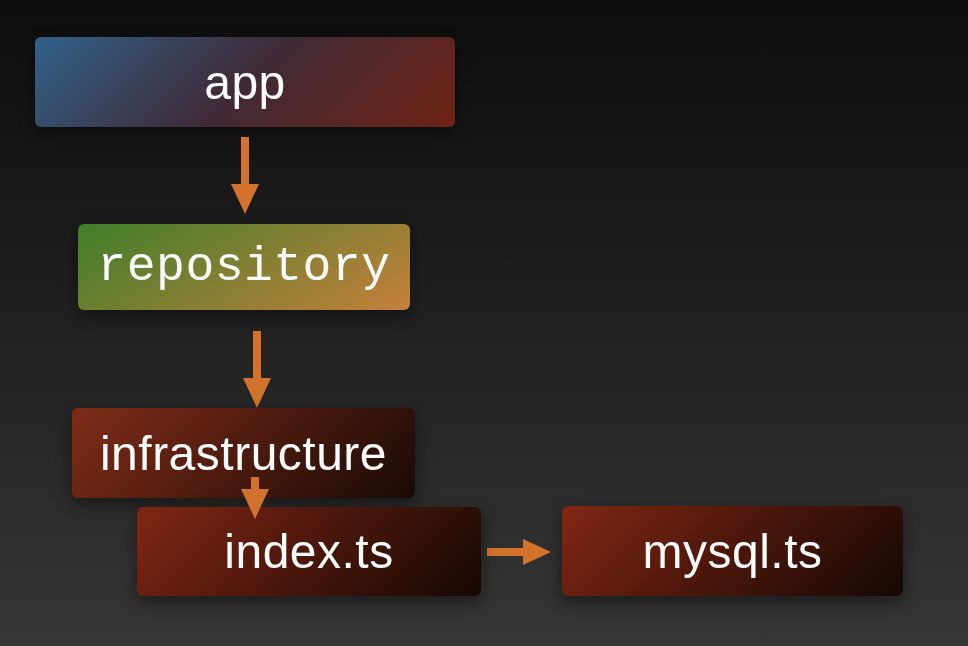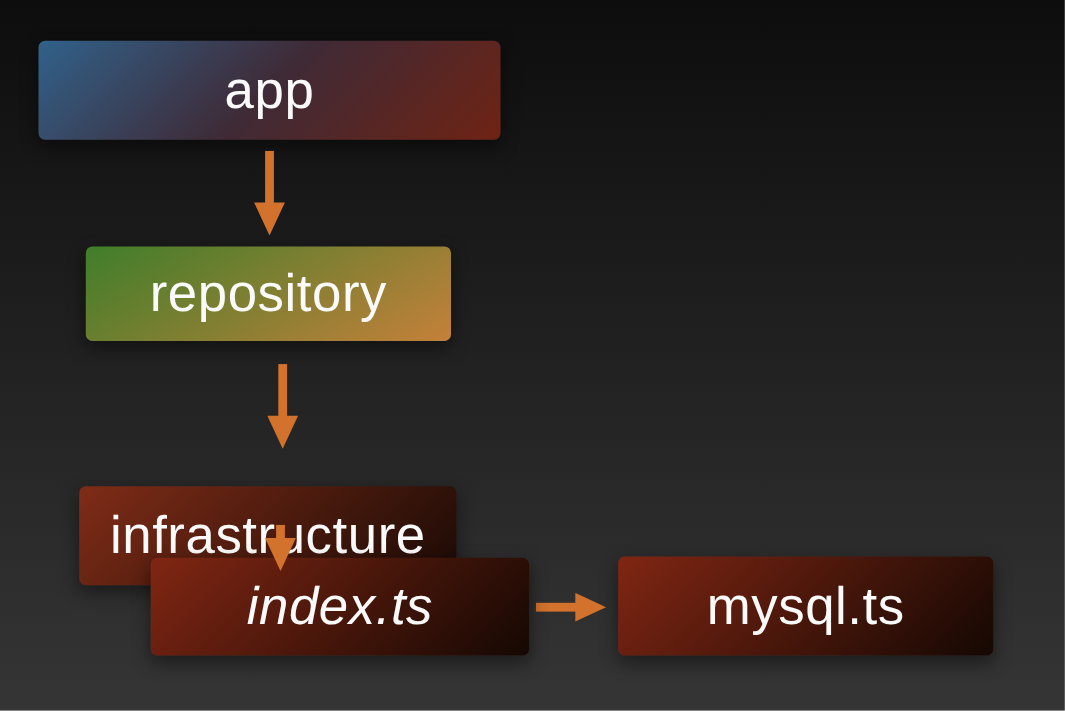--- a/index.html
+++ b/index.html
@@ -13,23 +13,23 @@
   .node {
     position: absolute;
     display: flex; align-items: center; justify-content: center;
     border-radius: 6px;
     color: #fafafa;
     font-size: 48px;
     letter-spacing: 0.5px;
     box-shadow: 0 6px 16px rgba(0,0,0,0.45);
   }
   .node-app            { left: 35px;  top: 37px;  width: 420px; height: 90px; }
-  .node-repository     { left: 78px;  top: 224px; width: 332px; height: 86px; }
+  .node-repository     { left: 78px;  top: 224px; width: 332px; height: 86px; font-family: Liberation Mono, monospace; }
   .node-infrastructure { left: 72px;  top: 408px; width: 343px; height: 90px; }
-  .node-index          { left: 137px; top: 507px; width: 344px; height: 89px; z-index: 2; font-style: italic; }
+  .node-index          { left: 137px; top: 507px; width: 344px; height: 89px; z-index: 2; }
   .node-mysql          { left: 562px; top: 506px; width: 341px; height: 90px; }
   .arrow {
     position: absolute; line-height: 0;
   }
   .arrow svg { display: block; }
   .arrow-1 { left: 231px; top: 137px; }
   .arrow-2 { left: 243px; top: 331px; }
   .arrow-3 { left: 241px; top: 477px; z-index: 5; }
   .arrow-4 { left: 487px; top: 539px; }
 </style>
@@ -53,21 +53,21 @@
     <span>repository</span>
   </div>
 
   <div class="arrow arrow-2" style="color: rgb(210, 114, 45);">
     <svg width="28" height="77" viewBox="0 0 28 77" fill="currentColor" xmlns="http://www.w3.org/2000/svg">
       <rect x="10" y="0" width="8" height="49"></rect>
       <polygon points="0,47 28,47 14,77"></polygon>
     </svg>
   </div>
 
-  <div class="node node-infrastructure" style="background: linear-gradient(135deg, rgb(127, 44, 23), rgb(26, 10, 5)); color: rgb(250, 250, 250); margin-top: 34px;">
+  <div class="node node-infrastructure" style="background: linear-gradient(135deg, rgb(127, 44, 23), rgb(26, 10, 5)); color: rgb(250, 250, 250);">
     <span>infrastructure</span>
   </div>
 
   <div class="arrow arrow-3" style="color: rgb(210, 114, 45);">
     <svg width="28" height="42" viewBox="0 0 28 42" fill="currentColor" xmlns="http://www.w3.org/2000/svg">
       <rect x="10" y="0" width="8" height="14"></rect>
       <polygon points="0,12 28,12 14,42"></polygon>
     </svg>
   </div>
 

